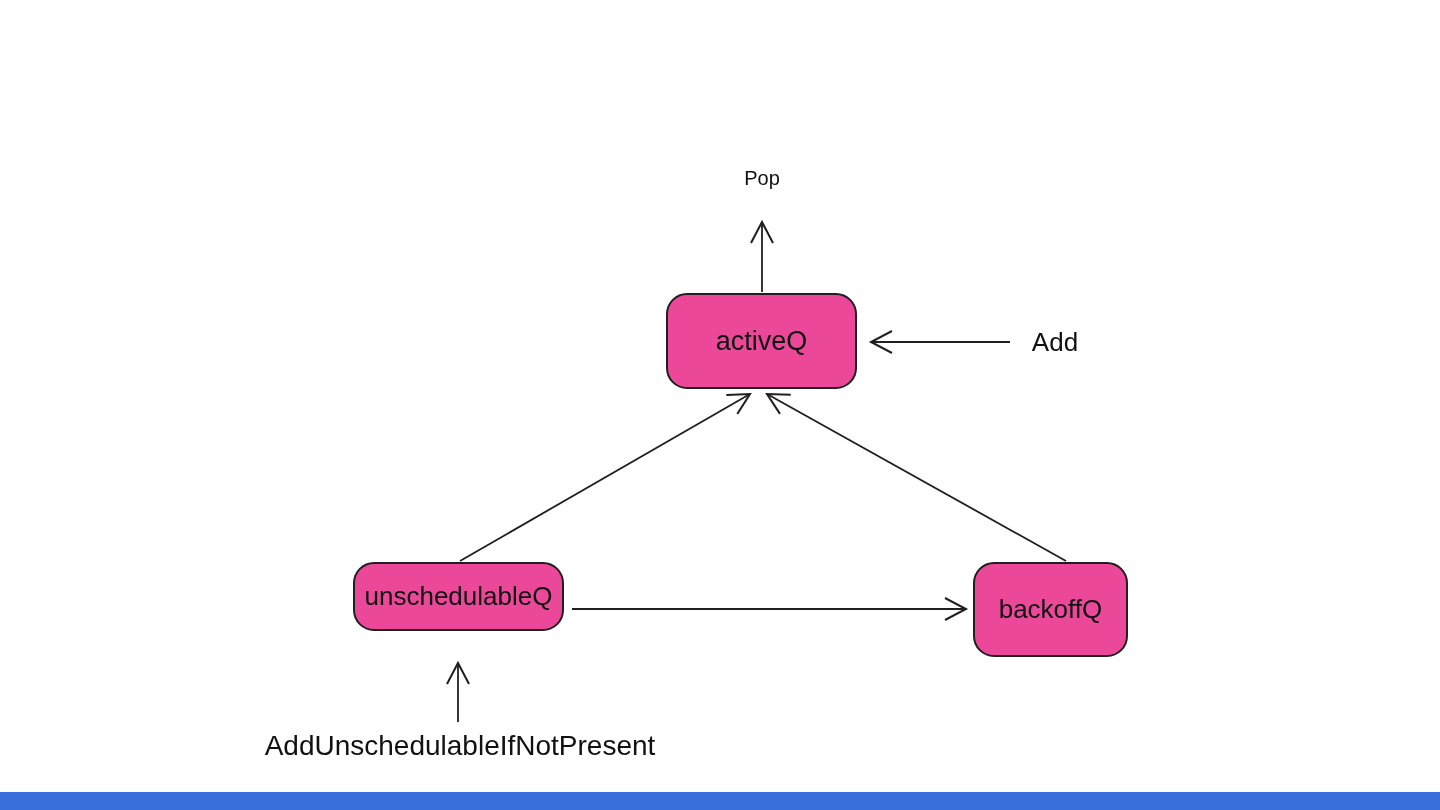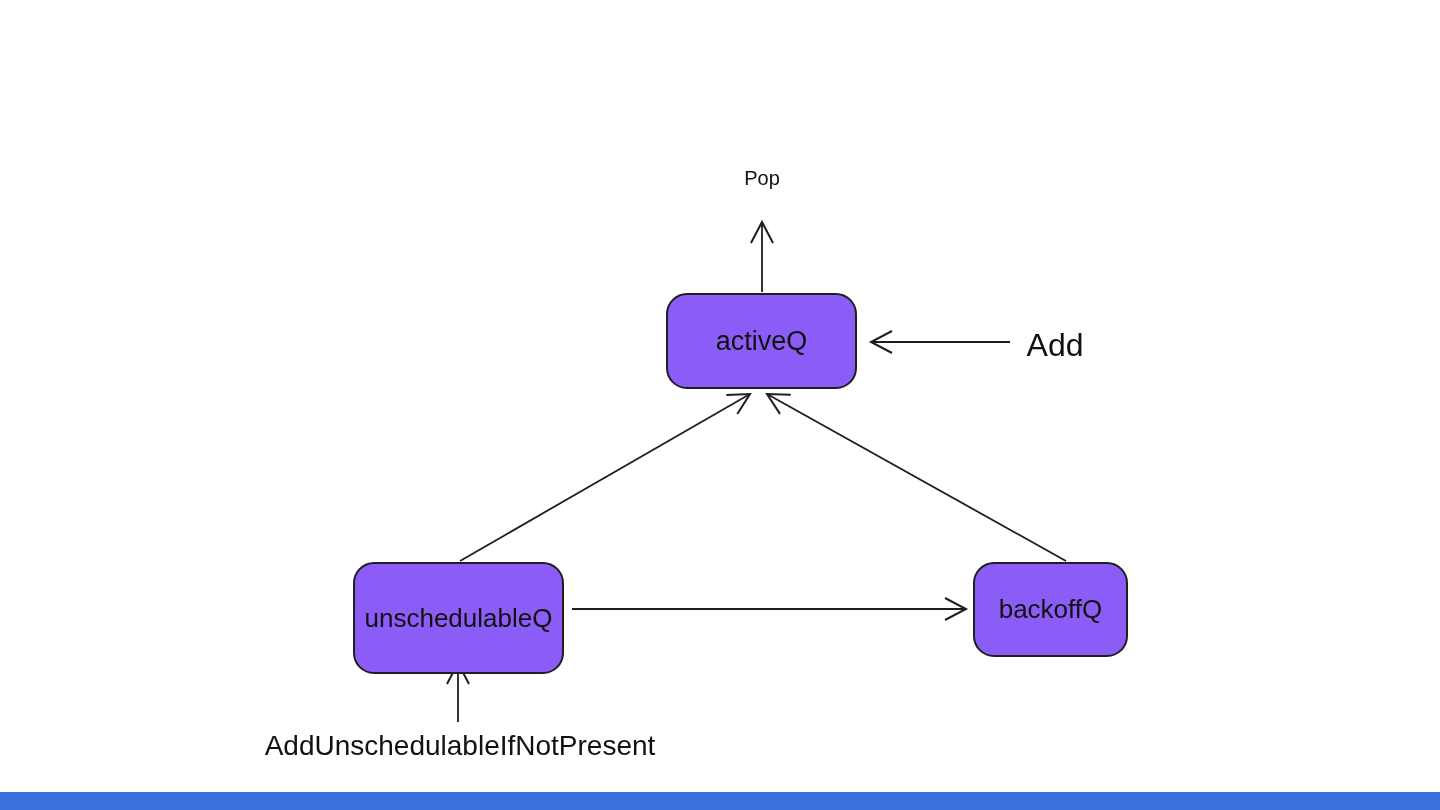--- a/index.html
+++ b/index.html
@@ -32,40 +32,40 @@
     top: 0;
     width: 1440px;
     height: 810px;
   }
   .arrows line { stroke: #1f1f1f; stroke-width: 1.8; }
 
   .node {
     position: absolute;
     border: 2px solid #1f1f1f;
     border-radius: 21px;
-    background: #8b5cf6;
+    background: #ec4899;
     display: flex;
     align-items: center;
     justify-content: center;
     color: #111111;
   }
   .node span { font-size: 26px; }
   .node-active        { left: 666px; top: 293px; width: 191px; height: 96px; }
   .node-active span   { font-size: 27px; }
-  .node-unschedulable { left: 353px; top: 562px; width: 211px; height: 112px; text-align: center; }
+  .node-unschedulable { left: 353px; top: 562px; width: 211px; height: 69px; text-align: center; }
   .node-backoff       { left: 973px; top: 562px; width: 155px; height: 95px; }
 
   .edge-label {
     position: absolute;
     text-align: center;
     color: #111111;
     white-space: nowrap;
   }
   .label-pop  { left: 662px; top: 167px; width: 200px; font-size: 20px; }
-  .label-add  { left: 955px; top: 327px; width: 200px; font-size: 32px; }
+  .label-add  { left: 955px; top: 327px; width: 200px; font-size: 26px; }
   .label-aunp { left: 160px; top: 730px; width: 600px; font-size: 28px; }
 
   .footer-bar {
     position: absolute;
     left: 0;
     bottom: 0;
     width: 1440px;
     height: 18px;
     background: #3a70dc;
   }

